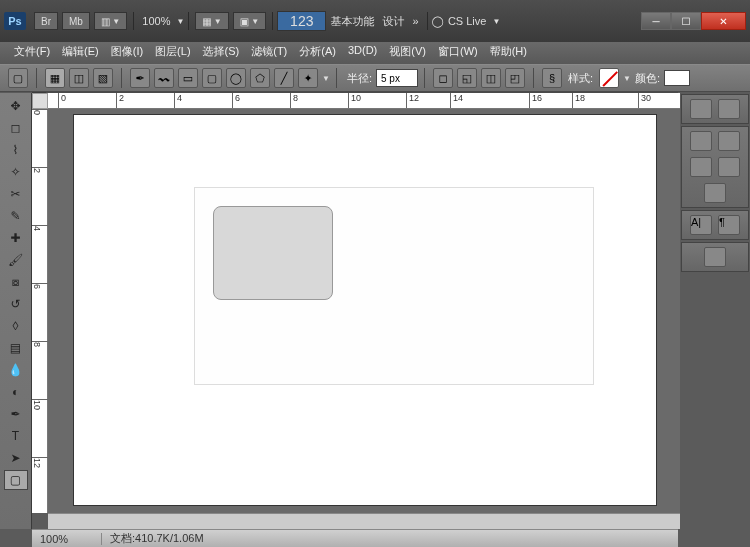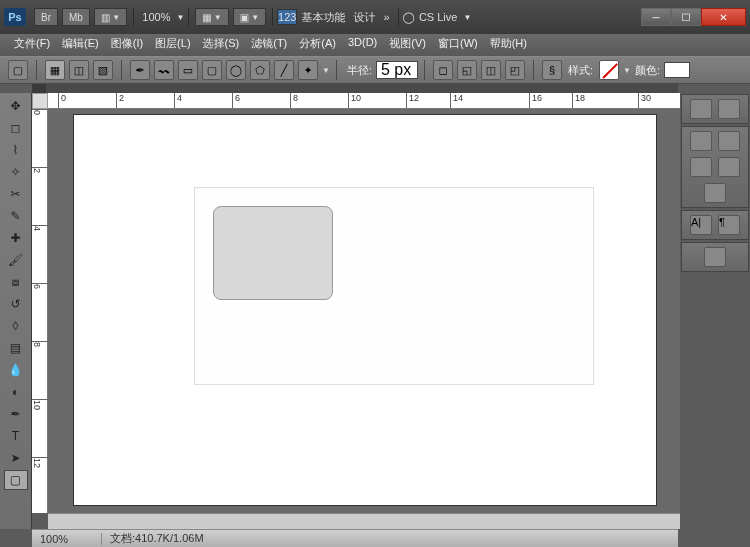--- a/index.html
+++ b/index.html
@@ -1,32 +1,32 @@
 <!DOCTYPE html>
 <html><head>
 <meta charset="utf-8">
 <style>
 *{margin:0;padding:0;box-sizing:border-box;font-family:"Microsoft YaHei",Arial,sans-serif;font-size:11px;}
 body{width:750px;height:547px;background:#5b5b5b;overflow:hidden;position:relative;}
-.titlebar{height:34px;background:linear-gradient(#4e4e4e,#3a3a3a);display:flex;align-items:center;padding:0 4px;color:#e0e0e0;}
+.titlebar{height:42px;background:linear-gradient(#4e4e4e,#3a3a3a);display:flex;align-items:center;padding:0 4px;color:#e0e0e0;}
 .ps-logo{width:22px;height:18px;background:#1a3f6b;color:#9bd3ff;font-weight:bold;display:flex;align-items:center;justify-content:center;border-radius:2px;font-size:11px;margin-right:6px;}
 .tb-btn{background:#6a6a6a;border:1px solid #333;padding:1px 6px;margin:0 2px;color:#ddd;font-size:10px;height:18px;display:flex;align-items:center;}
 .tb-sep{width:1px;height:18px;background:#2a2a2a;margin:0 4px;}
 .tb-label{color:#ddd;margin:0 4px;font-size:11px;}
-.tb-box{background:#555;border:1px solid #333;padding:1px 0;color:#ddd;font-size:11px;}
+.tb-box{background:#555;border:1px solid #333;padding:1px 12px;color:#ddd;font-size:14px;}
 .win-btns{margin-left:auto;display:flex;gap:0;}
 .win-btn{width:30px;height:18px;border:1px solid #666;background:linear-gradient(#7a7a7a,#5a5a5a);display:flex;align-items:center;justify-content:center;color:#fff;font-size:10px;}
 .win-close{width:45px;background:linear-gradient(#e06050,#c03020);border-color:#a02010;}
 .menubar{height:22px;background:linear-gradient(#6a6a6a,#585858);display:flex;padding-left:8px;color:#eee;}
 .menu-item{padding:2px 6px;font-size:11px;}
 .optbar{height:28px;background:linear-gradient(#828282,#6f6f6f);border-top:1px solid #8a8a8a;border-bottom:1px solid #4a4a4a;display:flex;align-items:center;padding:0 6px;}
 .opt-icon{width:20px;height:20px;background:#888;border:1px solid #555;margin:0 2px;border-radius:2px;display:flex;align-items:center;justify-content:center;}
 .opt-sep{width:1px;height:20px;background:#4a4a4a;margin:0 6px;}
 .opt-label{color:#eee;font-size:11px;margin:0 4px;}
-.opt-input{width:42px;height:18px;background:#fff;border:1px solid #444;font-size:16px;padding:0 4px;}
+.opt-input{width:42px;height:18px;background:#fff;border:1px solid #444;font-size:10px;padding:0 4px;}
 .opt-color{width:26px;height:16px;background:#fff;border:1px solid #444;}
 .tabbar{height:18px;background:#4a4a4a;display:flex;align-items:stretch;margin-left:32px;margin-right:72px;}
 .tab-grab{width:14px;background:#3a3a3a;}
 .doc-tab{background:#7a7a7a;padding:0 8px;display:flex;align-items:center;color:#222;font-size:10px;gap:6px;}
 .tab-x{color:#444;}
 .workspace{position:absolute;top:93px;left:0;right:0;bottom:18px;display:flex;}
 .toolbox{width:32px;background:linear-gradient(#7e7e7e,#6e6e6e);border-right:1px solid #3a3a3a;display:flex;flex-direction:column;align-items:center;padding-top:2px;gap:0;}
 .tool{width:24px;height:20px;display:flex;align-items:center;justify-content:center;color:#222;font-size:12px;border:1px solid transparent;margin:1px 0;}
 .canvas-area{flex:1;position:relative;background:#5b5b5b;}
 .ruler-h{position:absolute;top:0;left:16px;right:0;height:16px;background:#fff;border-bottom:1px solid #777;overflow:hidden;}

